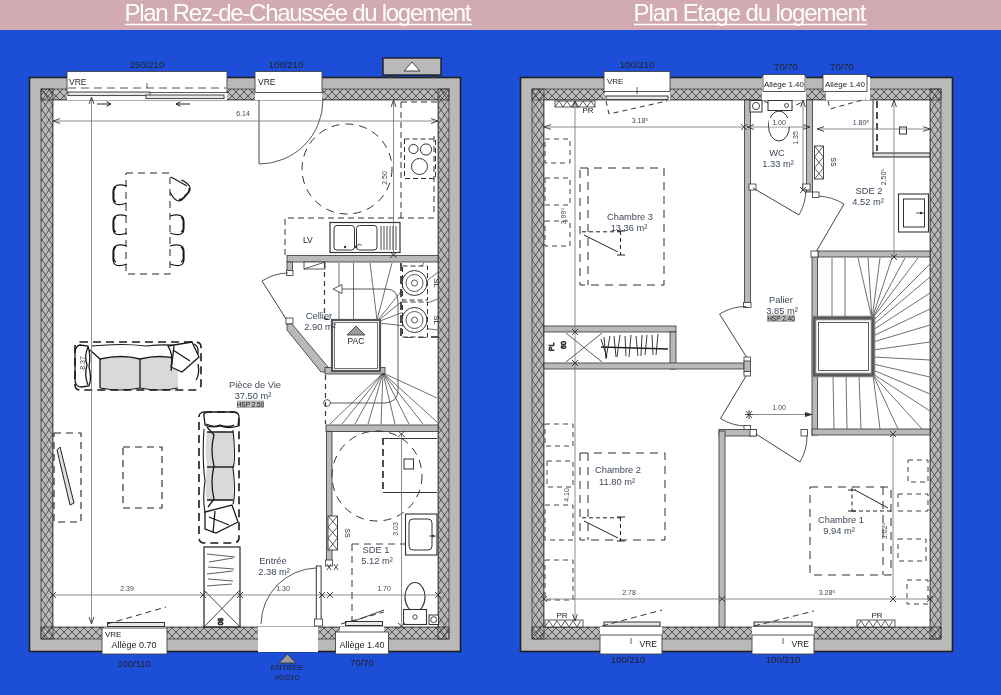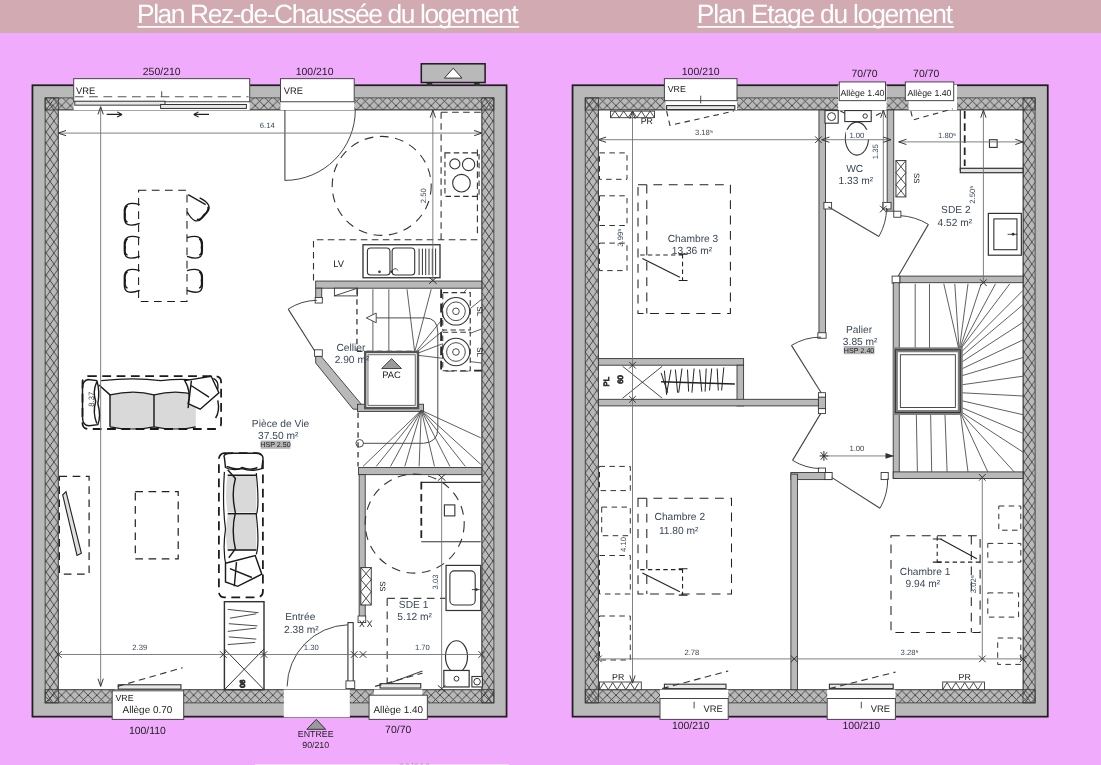--- a/index.html
+++ b/index.html
@@ -1,16 +1,16 @@
 <!DOCTYPE html>
 <html><head>
 <meta charset="utf-8">
 <style>
 html,body{margin:0;padding:0;background:#fff;}
-#page{position:relative;width:1001px;height:695px;background:#f0abfc;overflow:hidden;
+#page{position:relative;width:1001px;height:695px;background:#1d4ed8;overflow:hidden;
 font-family:"Liberation Sans",sans-serif;}
 svg{position:absolute;left:0;top:0;}
 </style>
 </head>
 <body>
 <div id="page">
 <svg width="1001" height="695" viewBox="0 0 1001 695">
 <defs>
 <pattern id="hx" width="7" height="10" patternUnits="userSpaceOnUse">
 <path d="M0 0 L7 10 M7 0 L0 10" stroke="#3a3a3a" stroke-width="0.8" fill="none"></path>

